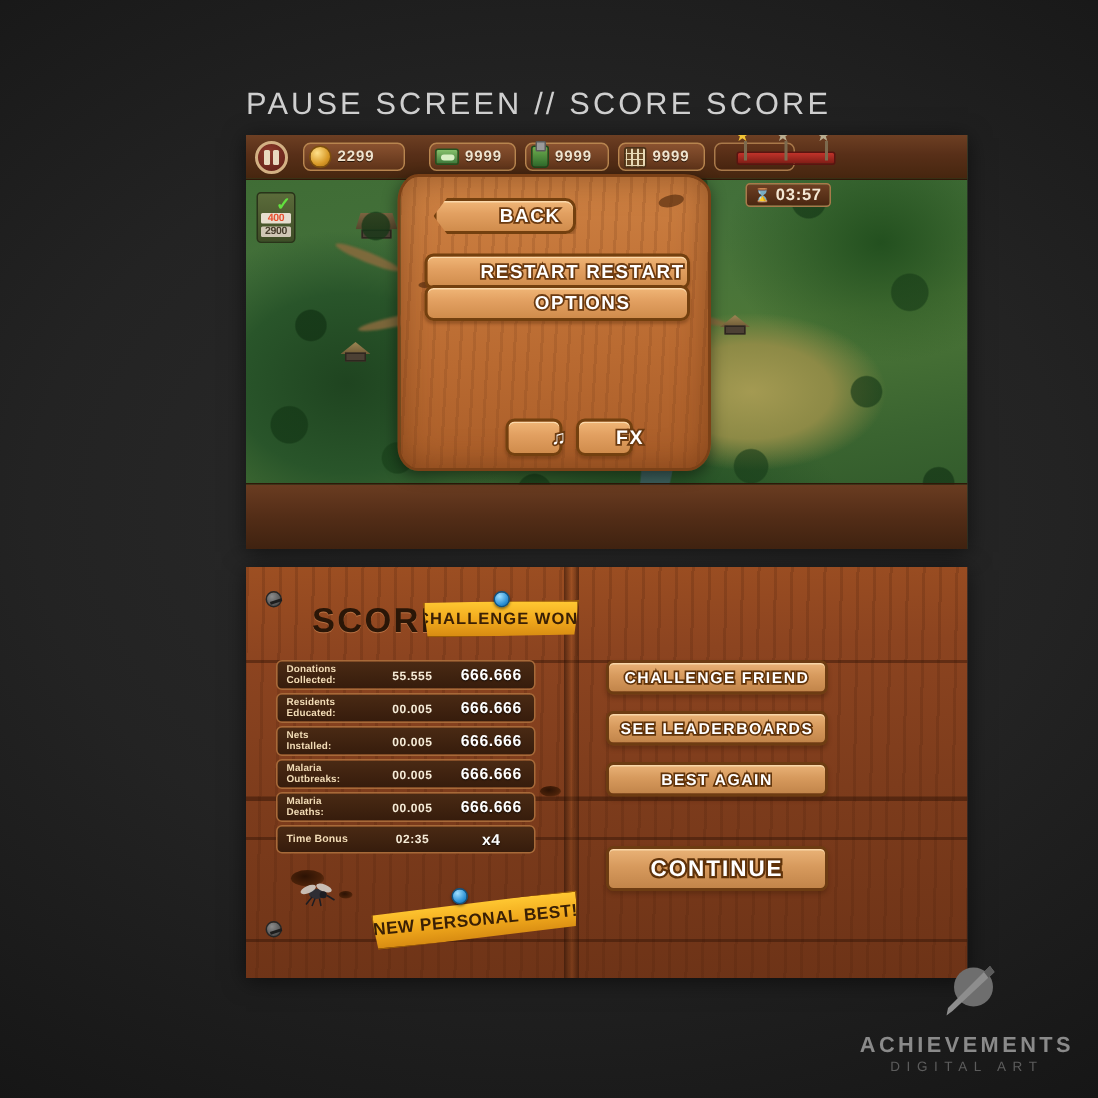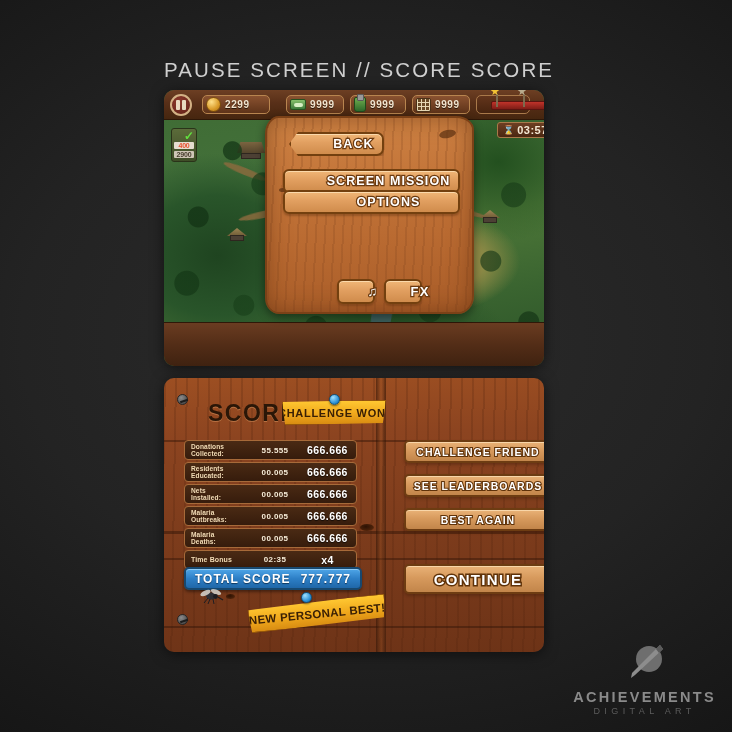--- a/index.html
+++ b/index.html
@@ -23,23 +23,23 @@
     letter-spacing: 2.1px;
     color: #cfcfcf;
     font-weight: 400;
     white-space: nowrap;
   }
 
   
   .screen {
     position: absolute;
     left: 164px;
-    width: 380px;
+    width: 481px;
     overflow: hidden;
-    border-radius: 10px;
+    border-radius: 0;
     box-shadow: 0 2px 14px rgba(0,0,0,.55);
   }
   #pause-screen { top: 90px; height: 276px; }
   #score-screen { top: 378px; height: 274px; }
 
   
   .map {
     position: absolute; inset: 0;
     background:
       radial-gradient(ellipse 120px 70px at 70% 62%, #a49a52 0%, #8d8a46 45%, rgba(120,130,60,0) 75%),
@@ -595,21 +595,21 @@
     <div class="check">✓</div>
     <div class="m1">400</div>
     <div class="m2">2900</div>
   </div>
 
   <div class="wood-panel">
     <div class="menu-btn back" style="top:14px;">
       <span>BACK</span>
     </div>
     <div class="menu-btn" style="top:51px;">
-      <span>SCREEN MISSION</span>
+      <span>RESTART RESTART</span>
     </div>
     <div class="menu-btn" style="top:72px;">
       <span>OPTIONS</span>
     </div>
     <div class="menu-btn small" style="left:70px;top:161px;">
       <span>♫</span>
     </div>
     <div class="menu-btn small" style="left:117px;top:161px;">
       <span>FX</span>
     </div>
@@ -692,24 +692,20 @@
 Deaths:</div>
     <div class="mid">00.005</div>
     <div class="big">666.666</div>
   </div>
   <div class="score-row bonus" style="top:172px;">
     <div class="label">Time Bonus</div>
     <div class="mid">02:35</div>
     <div class="big">x4</div>
   </div>
 
-  <div class="total-score">
-    <div class="lbl">TOTAL SCORE</div>
-    <div class="num">777.777</div>
-  </div>
 
   <svg class="mosquito" viewBox="0 0 26 22">
     <ellipse cx="13" cy="12" rx="5" ry="3.4" fill="#2e2e34"></ellipse>
     <ellipse cx="7.5" cy="9" rx="5.5" ry="2.4" fill="#d8d6d0" opacity=".85" transform="rotate(-24 7.5 9)"></ellipse>
     <ellipse cx="18" cy="8" rx="5.5" ry="2.4" fill="#d8d6d0" opacity=".85" transform="rotate(22 18 8)"></ellipse>
     <circle cx="17.5" cy="12.5" r="2.4" fill="#1d1d22"></circle>
     <path d="M20 13 L25 16" stroke="#1d1d22" stroke-width="1.1" fill="none"></path>
     <path d="M10 14 L6 19 M12 15 L10 20 M15 15 L16 20" stroke="#1d1d22" stroke-width="1" fill="none"></path>
   </svg>
 

